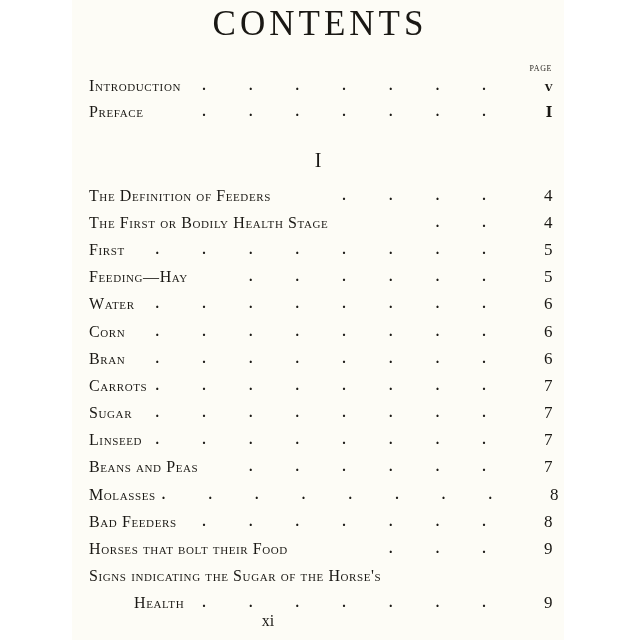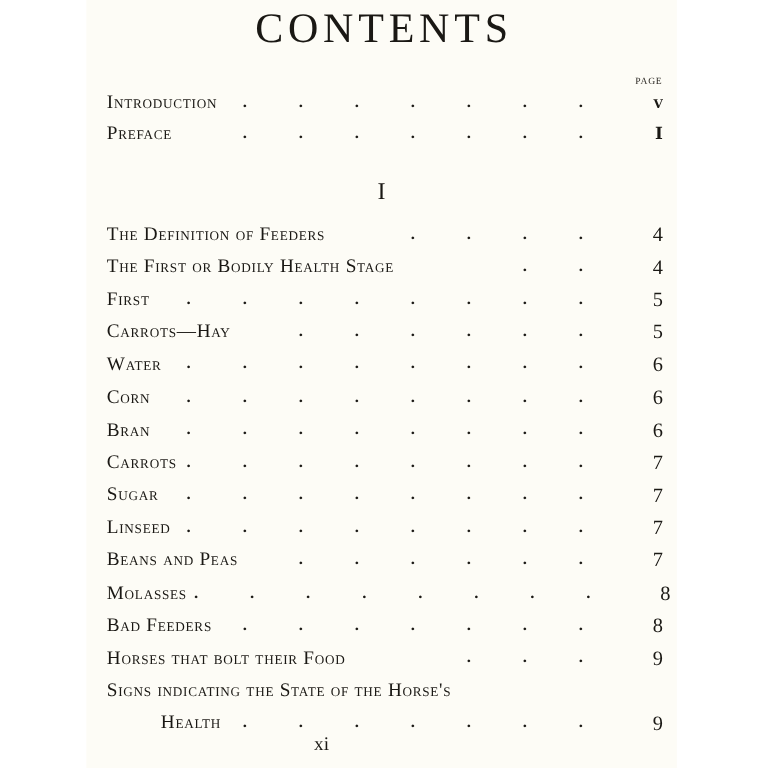--- a/index.html
+++ b/index.html
@@ -173,21 +173,21 @@
         <span>.</span>
         <span>.</span>
         <span>.</span>
         <span>.</span>
         <span>.</span>
         <span>.</span>
       </span>
       <span class="pg">5</span>
     </div>
     <div class="entry">
-      <span class="label">Carrots—Hay</span>
+      <span class="label">Feeding—Hay</span>
       <span class="leader">
         <span>.</span>
         <span>.</span>
         <span>.</span>
         <span>.</span>
         <span>.</span>
         <span>.</span>
       </span>
       <span class="pg">5</span>
     </div>
@@ -317,21 +317,21 @@
     <div class="entry">
       <span class="label">Horses that bolt their Food</span>
       <span class="leader">
         <span>.</span>
         <span>.</span>
         <span>.</span>
       </span>
       <span class="pg">9</span>
     </div>
     <div class="entry">
-      <span class="label">Signs indicating the State of the Horse's</span>
+      <span class="label">Signs indicating the Sugar of the Horse's</span>
       <span class="leader"></span>
       <span class="pg"></span>
     </div>
     <div class="entry continuation">
       <span class="label">Health</span>
       <span class="leader">
         <span>.</span>
         <span>.</span>
         <span>.</span>
         <span>.</span>

